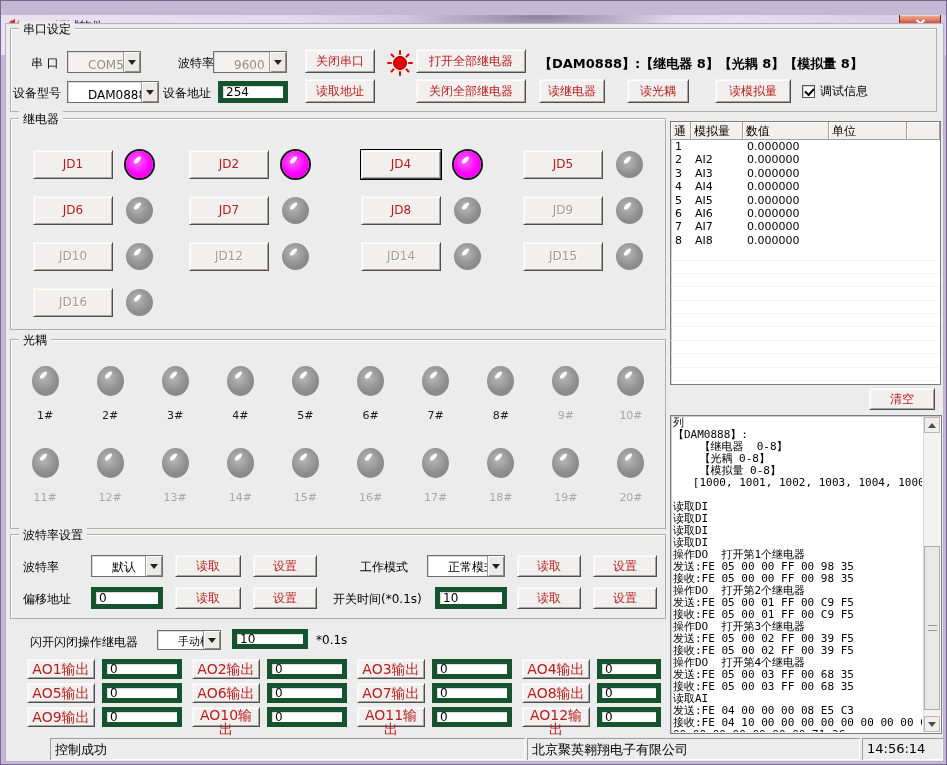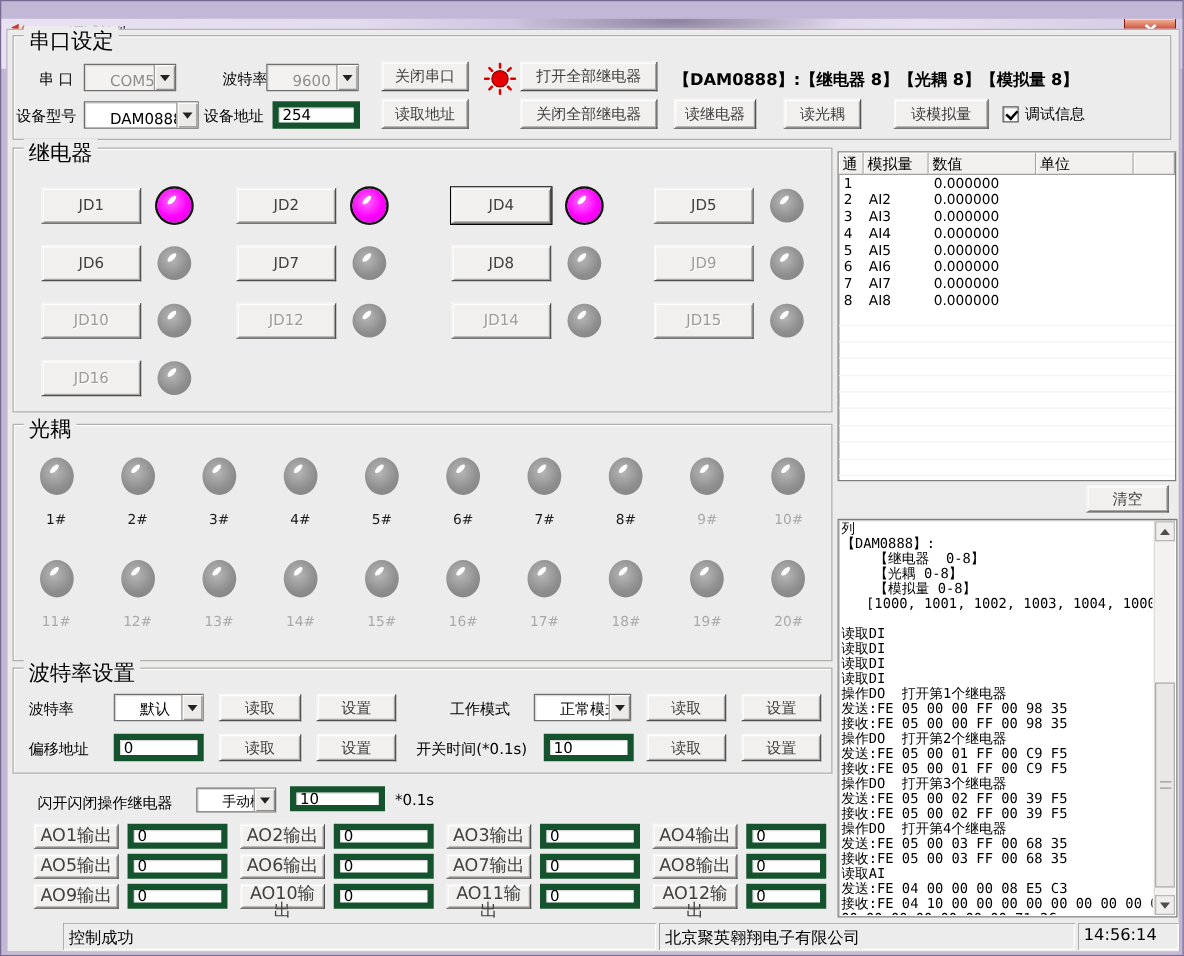--- a/index.html
+++ b/index.html
@@ -25,26 +25,26 @@
     border:1px solid #7e2417;border-top:none;border-radius:0 0 5px 5px;
     display:flex;align-items:center;justify-content:center;
     box-shadow:inset 0 1px 0 rgba(255,255,255,.5);
   }
   
   .client{
     position:absolute;left:4px;top:22px;width:939px;height:739px;
     background:#ececec;border:1px solid #b9aecb;
   }
   .group{position:absolute;border:1px solid #b2b0ad;box-shadow:inset 1px 1px 0 #fdfdfd;}
-  .group-label{position:absolute;top:-8px;left:8px;background:#ececec;padding:0 4px;font-size:17px;white-space:nowrap;}
+  .group-label{position:absolute;top:-8px;left:8px;background:#ececec;padding:0 4px;font-size:12px;white-space:nowrap;}
   .lbl{position:absolute;font-size:12px;white-space:nowrap;}
   .info-strong{font-weight:bold;font-size:13px;}
   
   .btn{
-    position:absolute;font-family:"DejaVu Sans",sans-serif;font-size:12px;color:#404040;
+    position:absolute;font-family:"DejaVu Sans",sans-serif;font-size:12px;color:#b91c1c;
     background:#f1f0ee;border:1px solid;border-color:#f5f5f5 #4e4e4e #4e4e4e #f5f5f5;
     box-shadow:inset 1px 1px 0 #ffffff, inset -1px -1px 0 #a8a6a3;
     padding:0;text-align:center;cursor:default;line-height:1;
   }
   .btn.default{box-shadow:0 0 0 1px #000, inset 1px 1px 0 #ffffff, inset -1px -1px 0 #a8a6a3;}
   .btn.dis{color:#9e9c99;text-shadow:1px 1px 0 #fff;}
   .combo{position:absolute;height:22px;background:#fff;border:1px solid #6f6f6f;display:flex;align-items:flex-end;box-shadow:inset 1px 1px 0 #d9d9d9;padding-left:16px;}
   .combo-text{flex:1;padding-left:4px;font-size:12px;white-space:nowrap;overflow:hidden;}
   .combo-btn{width:17px;align-self:stretch;background:#eceae8;border-left:1px solid #9d9b99;
     box-shadow:inset 1px 1px 0 #fff, inset -1px -1px 0 #908e8c;display:flex;align-items:center;justify-content:center;}

